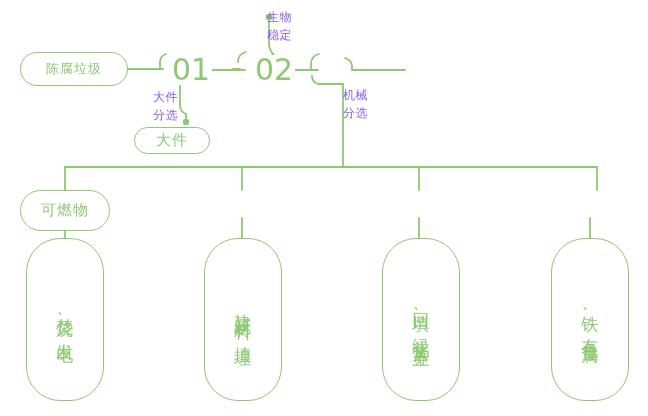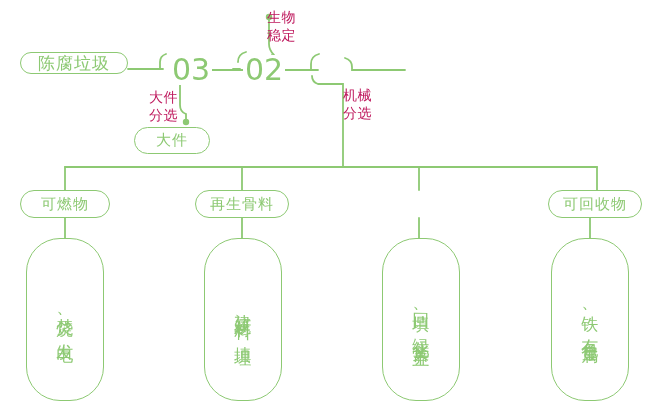--- a/index.html
+++ b/index.html
@@ -36,60 +36,60 @@
     align-items: center;
     justify-content: center;
     letter-spacing: 1px;
     background: #ffffff;
     white-space: nowrap;
   }
   .pill.source {
     left: 20px;
     top: 52px;
     width: 108px;
-    height: 22px;
-    font-size: 17px;
+    height: 34px;
+    font-size: 13px;
   }
   .pill.bulky {
     left: 134px;
     top: 127px;
     width: 76px;
     height: 27px;
     font-size: 15px;
   }
   .pill.cat {
-    height: 28px;
+    height: 41px;
     font-size: 15px;
     top: 190px;
   }
   .pill.cat-0 { left: 20px;  width: 90px; }
   .pill.cat-1 { left: 195px; width: 94px; }
   .pill.cat-2 { left: 382px; width: 74px; }
   .pill.cat-3 { left: 548px; width: 94px; }
 
   
   .step-num {
     position: absolute;
     color: #8dc973;
     font-size: 30px;
     font-weight: 400;
     letter-spacing: 0px;
     line-height: 1;
     background: #ffffff;
     padding: 0 2px;
   }
   .step-0 { left: 170px; top: 55px; }
-  .step-1 { left: 243px; top: 55px; }
+  .step-1 { left: 253px; top: 55px; }
   .step-2 { left: 316px; top: 55px; }
 
   
   .note {
     position: absolute;
-    color: #be185d;
-    font-size: 14px;
+    color: #8b5cf6;
+    font-size: 12px;
     line-height: 18px;
     letter-spacing: 0.5px;
     white-space: nowrap;
   }
   .note-bio     { left: 267px; top: 8px;  }
   .note-bulky   { left: 134px; top: 88px; text-align: right; width: 44px; }
   .note-mech    { left: 343px; top: 86px; }
 
   
   .vbox {
@@ -161,40 +161,34 @@
       <path d="M242 218 L242 238"></path>
       <path d="M419 218 L419 238"></path>
       <path d="M590 218 L590 238"></path>
     </g>
   </svg>
 
   <div class="pill source">
     <span>陈腐垃圾</span>
   </div>
 
-  <div class="step-num step-0">03</div>
+  <div class="step-num step-0">01</div>
   <div class="step-num step-1">02</div>
 
   <div class="note note-bio">生物<br>稳定</div>
   <div class="note note-bulky">大件<br>分选</div>
   <div class="note note-mech">机械<br>分选</div>
 
   <div class="pill bulky">
     <span>大件</span>
   </div>
 
   <div class="pill cat cat-0">
     <span>可燃物</span>
   </div>
-  <div class="pill cat cat-1">
-    <span>再生骨料</span>
-  </div>
-  <div class="pill cat cat-3">
-    <span>可回收物</span>
-  </div>
 
   <div class="vbox vbox-0">
     <span class="vbox-text">焚烧、发电</span>
   </div>
   <div class="vbox vbox-1">
     <span class="vbox-text">建筑材料、填埋</span>
   </div>
   <div class="vbox vbox-2">
     <span class="vbox-text">回填、绿化营养土</span>
   </div>

